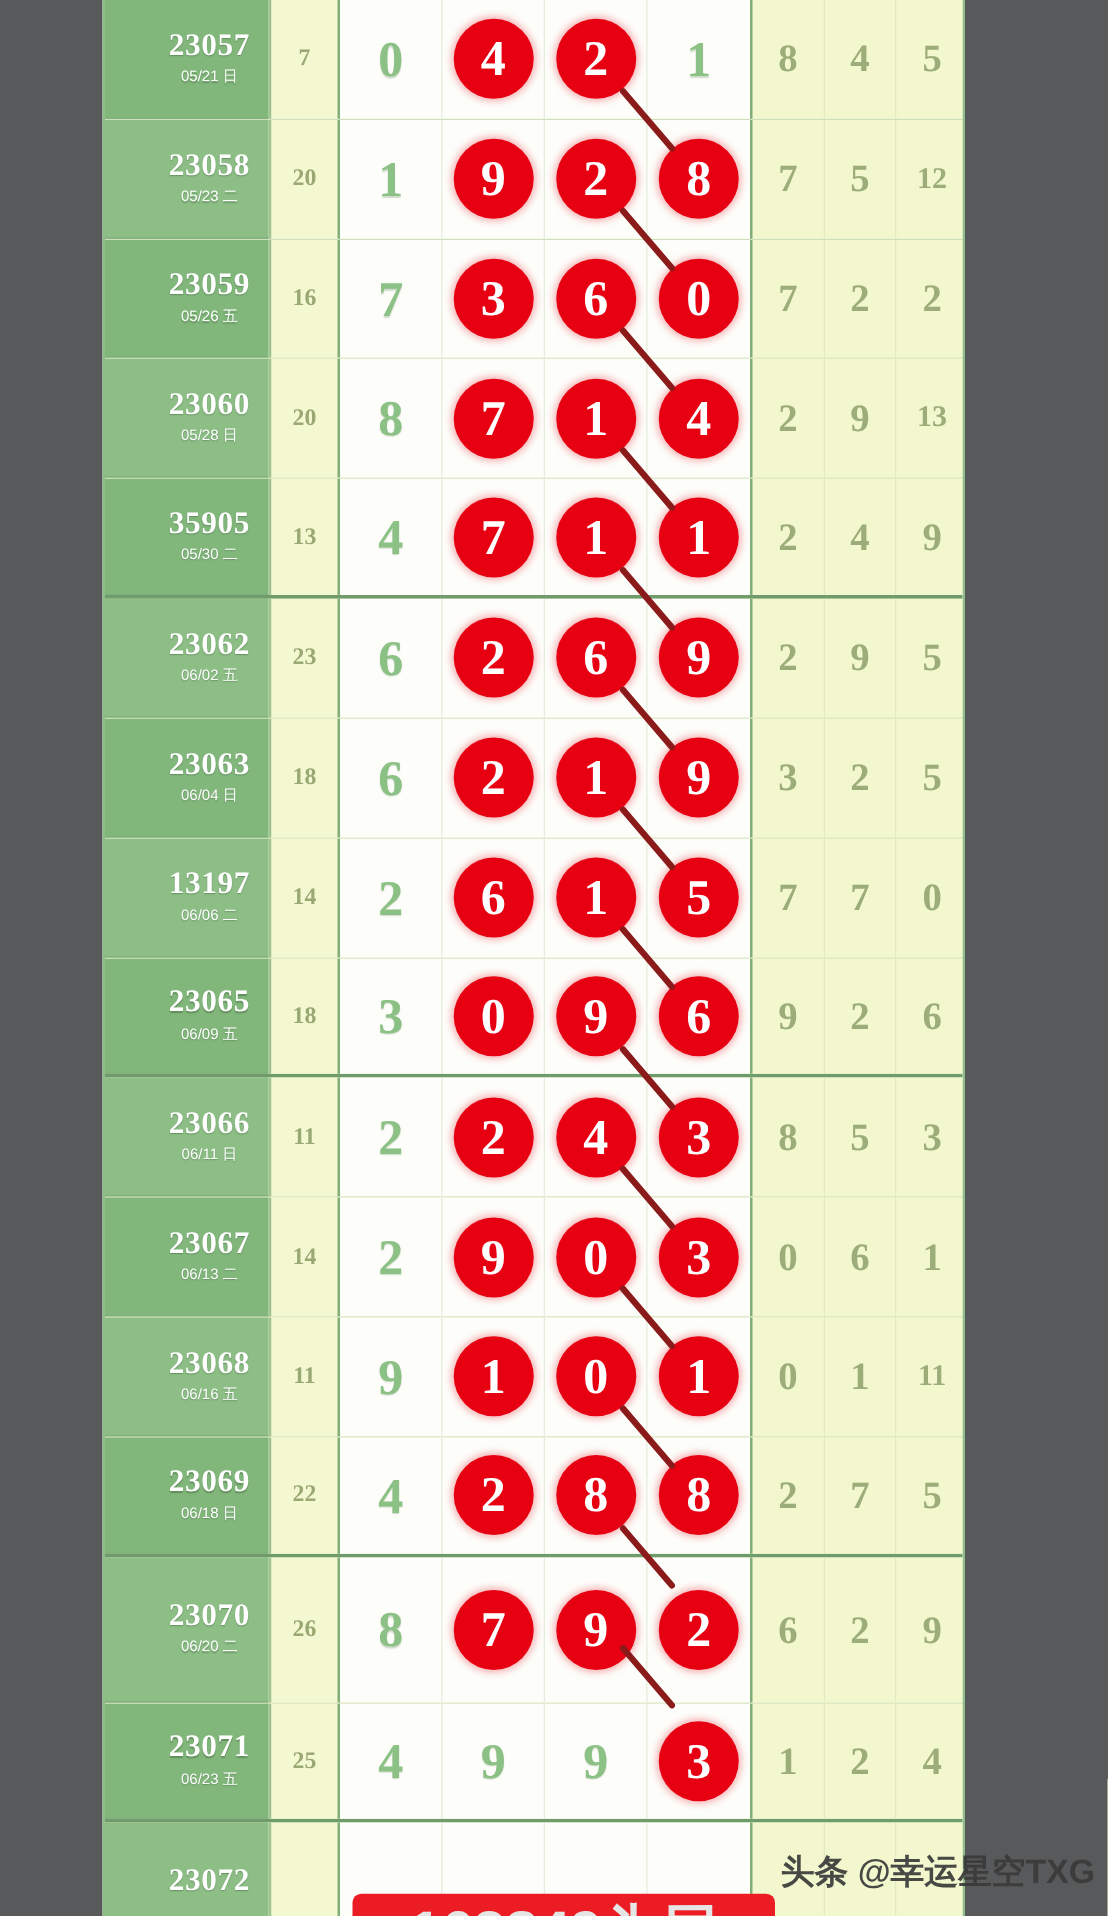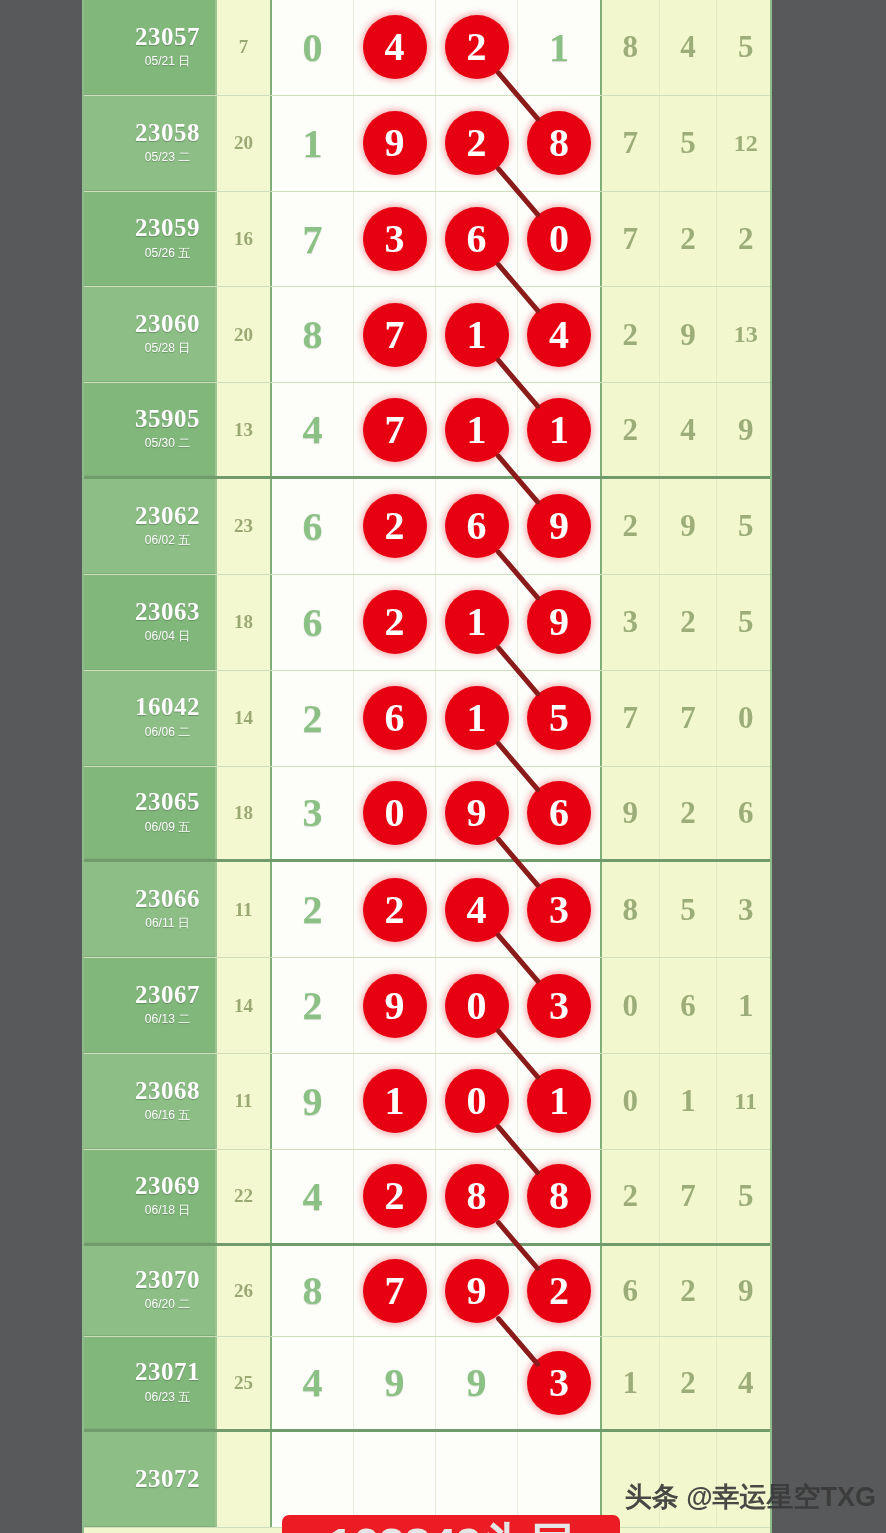--- a/index.html
+++ b/index.html
@@ -326,21 +326,21 @@
           </div>
         </div>
         <div class="c-right">
           <div class="rcell">3</div>
           <div class="rcell">2</div>
           <div class="rcell">5</div>
         </div>
       </div>
       <div class="row norm" style="height: 95.8125px;">
         <div class="c-issue sh-b">
-          <div class="no">16042</div>
+          <div class="no">13197</div>
           <div class="dt">06/06 二</div>
         </div>
         <div class="c-val">14</div>
         <div class="c-mid">
           <div class="mcell">
             <span class="green-digit">2</span>
           </div>
           <div class="mcell">
             <span class="ball">6</span>
           </div>
@@ -480,21 +480,21 @@
           <div class="mcell">
             <span class="ball">8</span>
           </div>
         </div>
         <div class="c-right">
           <div class="rcell">2</div>
           <div class="rcell">7</div>
           <div class="rcell">5</div>
         </div>
       </div>
-      <div class="row norm" style="height: 91px;">
+      <div class="row norm" style="height: 117px;">
         <div class="c-issue sh-b">
           <div class="no">23070</div>
           <div class="dt">06/20 二</div>
         </div>
         <div class="c-val">26</div>
         <div class="c-mid">
           <div class="mcell">
             <span class="green-digit">8</span>
           </div>
           <div class="mcell">

